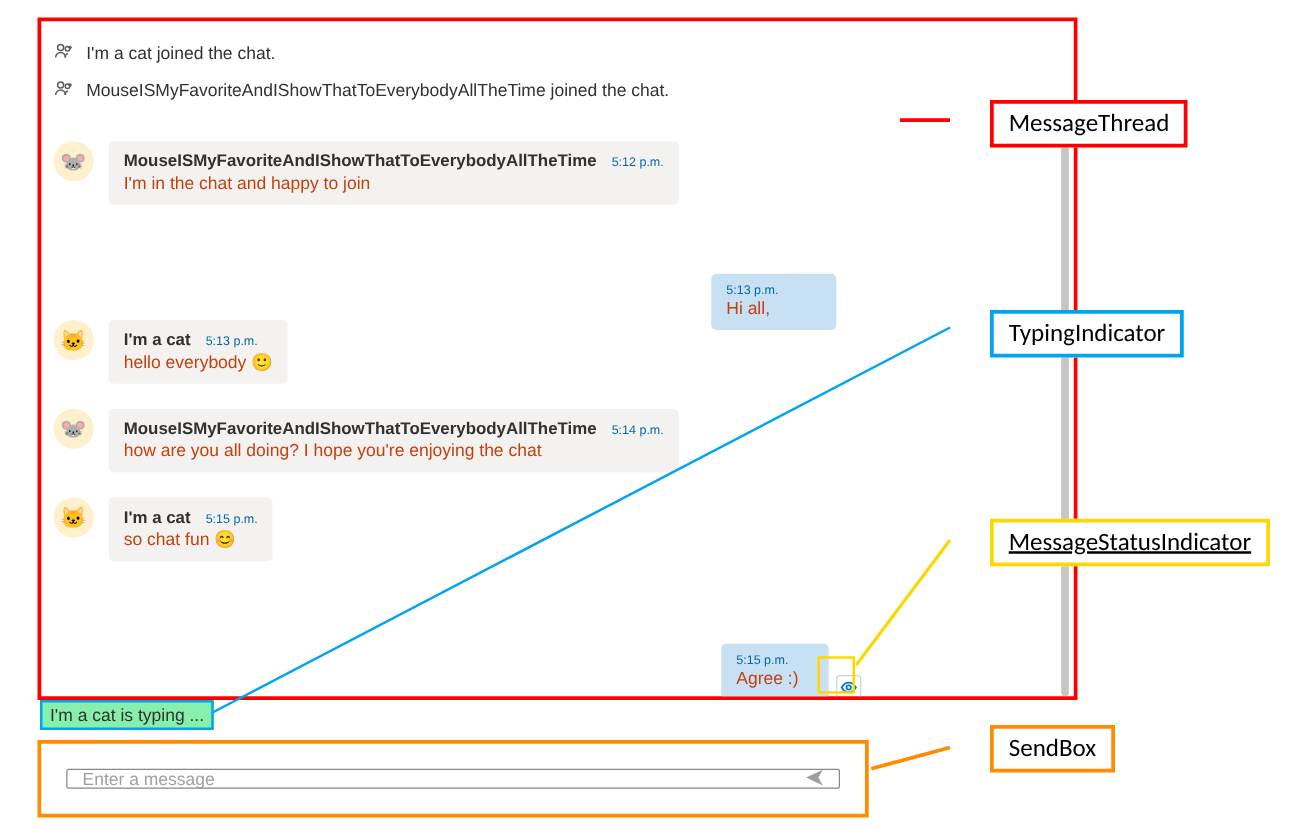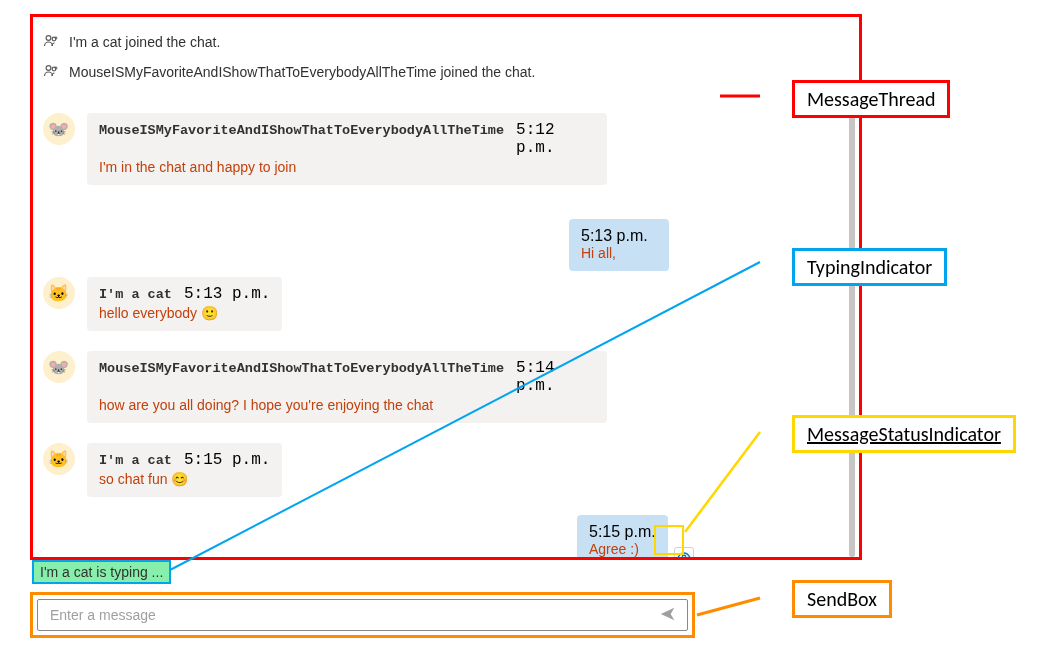--- a/index.html
+++ b/index.html
@@ -71,24 +71,23 @@
     max-width: 520px;
   }
   .bubble.mine {
     background: #c7e0f4;
   }
   .bhead {
     display: flex;
     gap: 12px;
     align-items: baseline;
     margin-bottom: 2px;
-    font-family: Liberation Mono, monospace;
   }
   .bhead .sender { font-weight: 600; font-size: 13.5px; color: #323130;}
-  .bhead .time, .time { font-size: 16px; color: #000000; font-weight: 400;}
+  .bhead .time, .time { font-size: 10px; color: #0369a1; font-weight: 400;}
   .btext { font-size: 14px; color: #c2410c; }
 
   .mine-row {
     position: absolute;
     display: flex;
     align-items: flex-end;
     gap: 6px;
   }
   .mine-row .bubble { max-width: 180px; }
 
@@ -140,24 +139,24 @@
     width: 30px; height: 30px;
     border: 2.5px solid #ffd700;
     background: transparent;
     pointer-events: none;
   }
 
   
   .sendbox-border {
     position: absolute;
     left: 30px; top: 592px;
-    width: 665px; height: 46px;
+    width: 665px; height: 62px;
     border: 3px solid #ff8c00;
     background: #fff;
-    padding: 4px;
+    padding: 20px;
   }
   .sendbox-inner {
     width: 100%; height: 100%;
     border: 1px solid #8a8886;
     border-radius: 2px;
     display: flex;
     align-items: center;
     padding: 0 10px;
     gap: 8px;
   }

